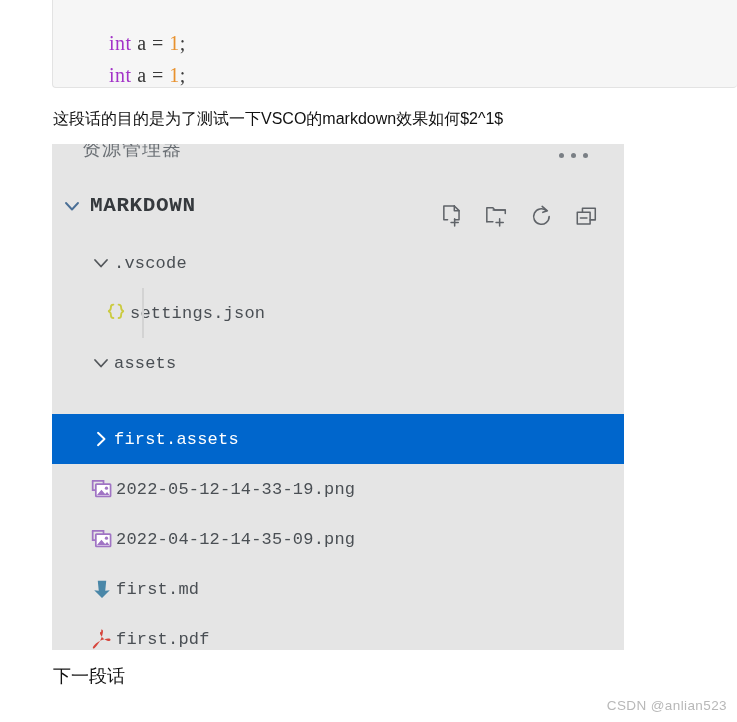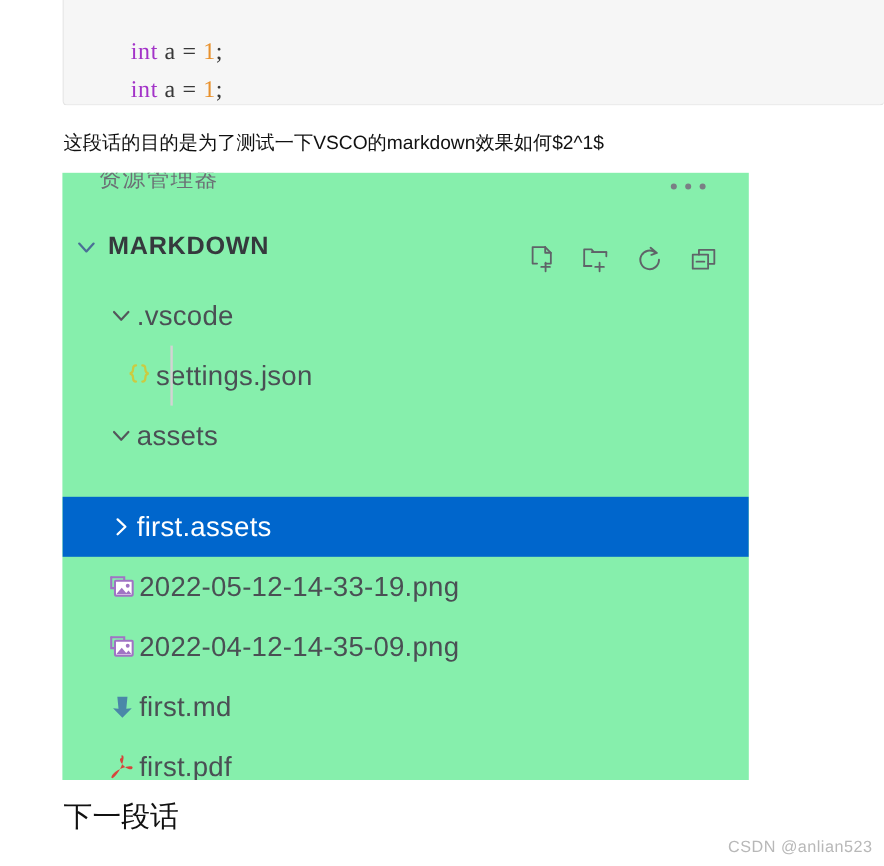--- a/index.html
+++ b/index.html
@@ -47,23 +47,24 @@
     color:#111111;
     letter-spacing:0px;
     white-space:nowrap;
   }
 
   
   .explorer{
     position:absolute;
     left:52px; top:144px;
     width:572px; height:506px;
-    background:#86efac;
+    background:#e5e5e5;
     box-sizing:border-box;
     overflow:hidden;
+    font-family:Liberation Mono, monospace;
   }
 
   .explorer-title{
     position:absolute;
     left:30px; top:-8px;
     font-size:19px;
     color:#6b7075;
     letter-spacing:1px;
     white-space:nowrap;
   }
@@ -123,21 +124,21 @@
     width:572px;
   }
   .row{
     position:relative;
     height:50px;
     display:flex;
     align-items:center;
     white-space:nowrap;
   }
   .row .label{
-    font-size:23px;
+    font-size:17px;
     color:#4a4f54;
     letter-spacing:0.2px;
   }
   .row.selected{
     background:#0066cc;
     margin-top:26px;
   }
   .row.selected .label{color:#ffffff;}
   .row .twisty{
     width:26px;height:26px;
@@ -157,21 +158,21 @@
     position:absolute;
     left:90px; top:0;
     width:2px; height:50px;
     background:#d3d3d3;
   }
 
   
   .para-next{
     position:absolute;
     left:53px; top:664px;
-    font-size:24px;
+    font-size:18px;
     color:#111111;
     white-space:nowrap;
   }
 
   
   .watermark{
     position:absolute;
     right:10px; bottom:9px;
     font-size:13.5px;
     color:#b8b8b8;

